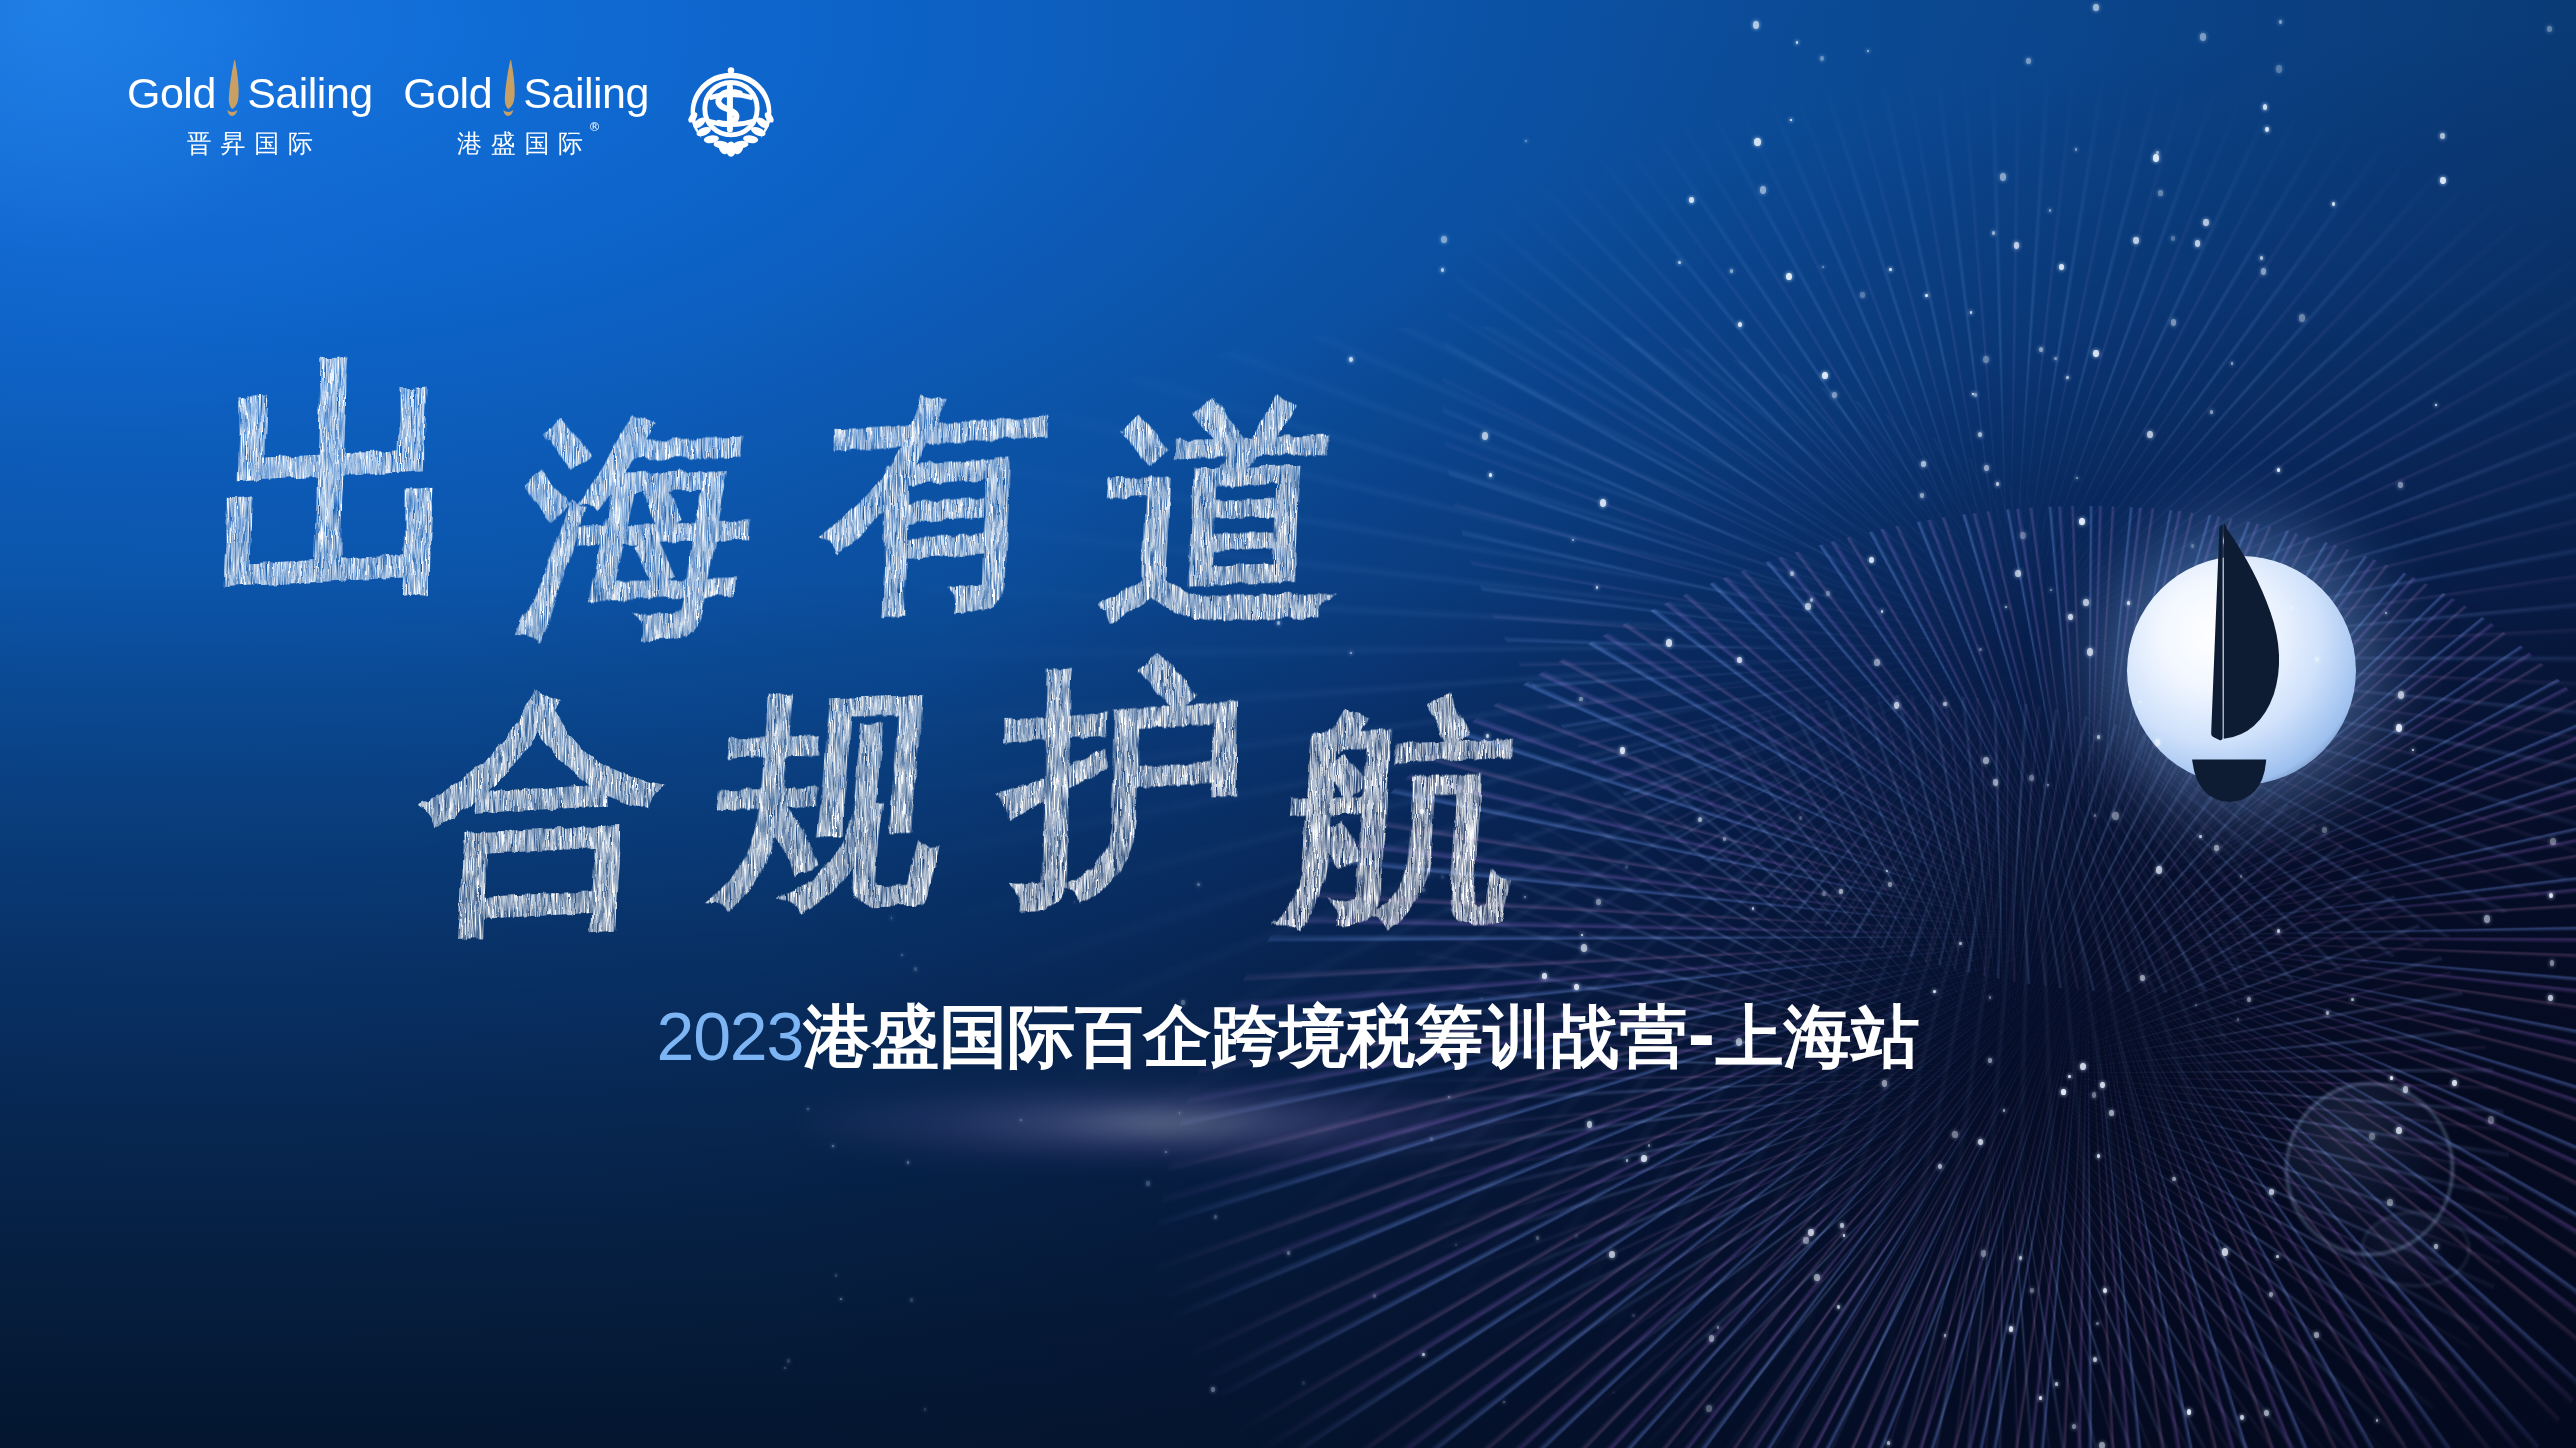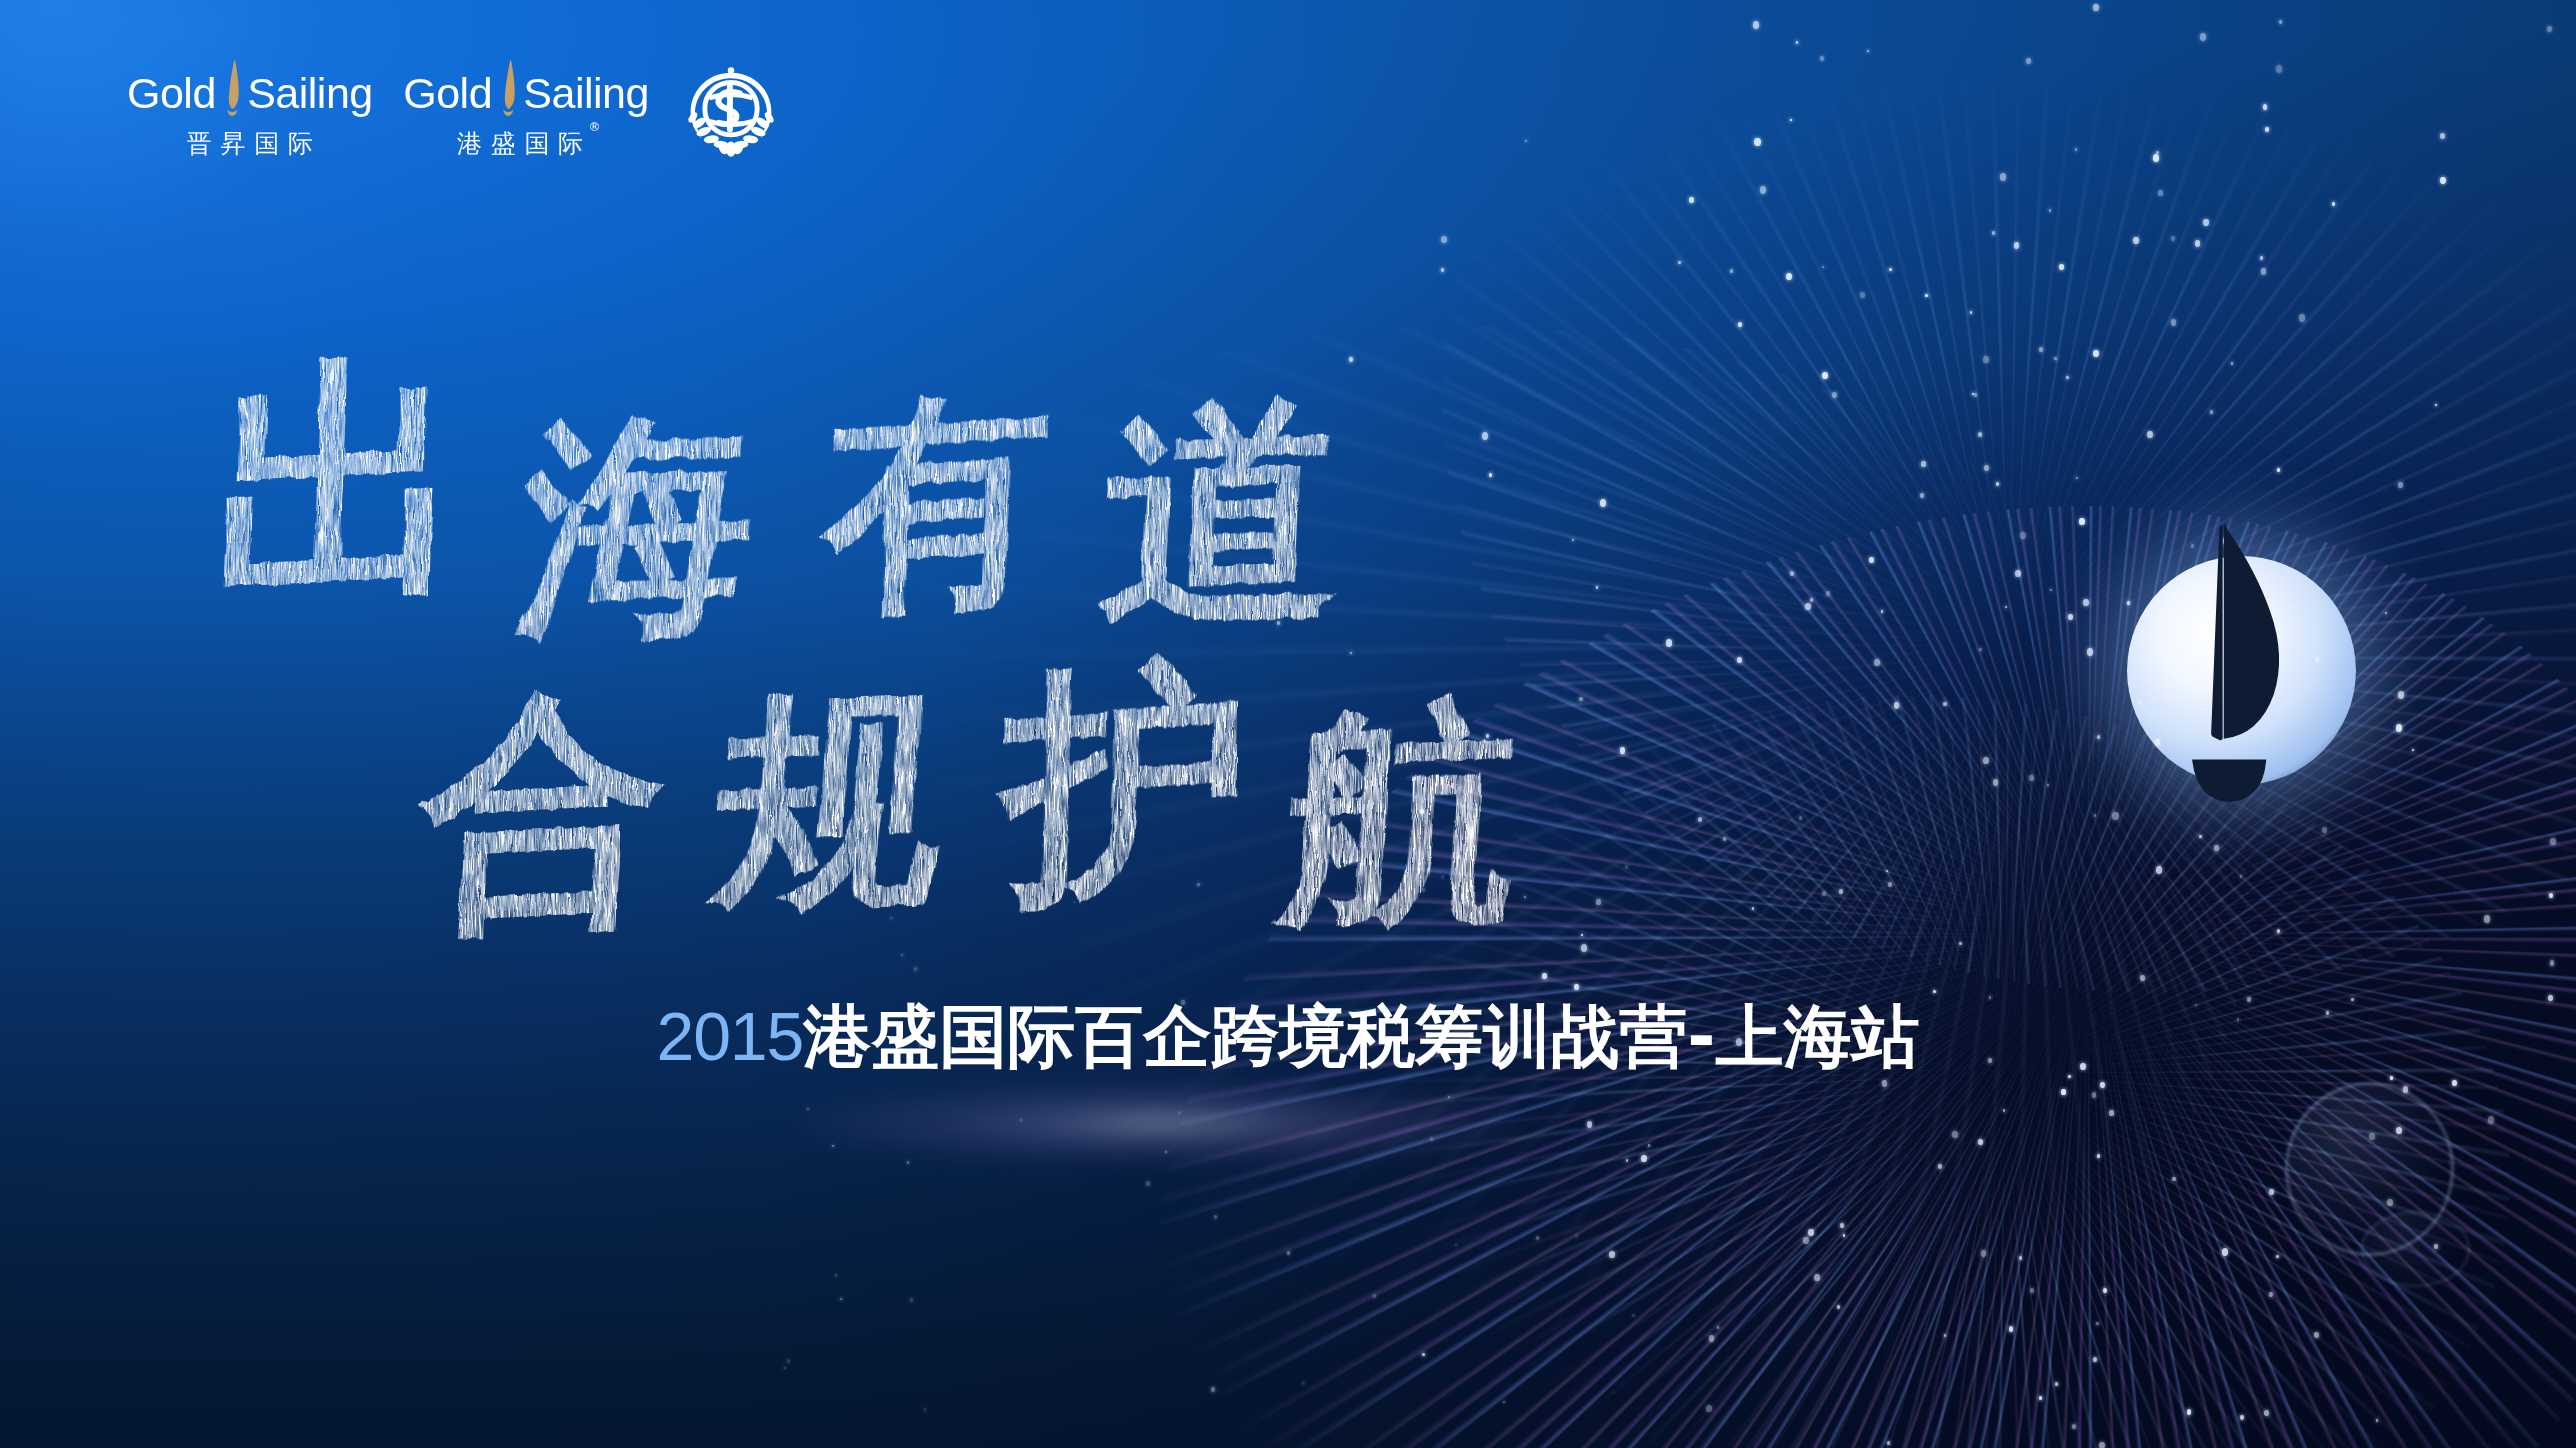--- a/index.html
+++ b/index.html
@@ -644,18 +644,18 @@
             <text x="2460" y="1090" font-size="430" transform="rotate(-2 2460 1090) skewX(-6)">航</text>
           </g>
         </g>
       </g>
     </svg>
   </div>
 
   <div class="enflare"></div>
 
   <div class="sub-cn">
-    <span class="yr">2015</span><span class="cn">港盛国际百企跨境税筹训战营-上海站</span>
+    <span class="yr">2023</span><span class="cn">港盛国际百企跨境税筹训战营-上海站</span>
   </div>
 
 
 </div>
 
 
 </body></html>

